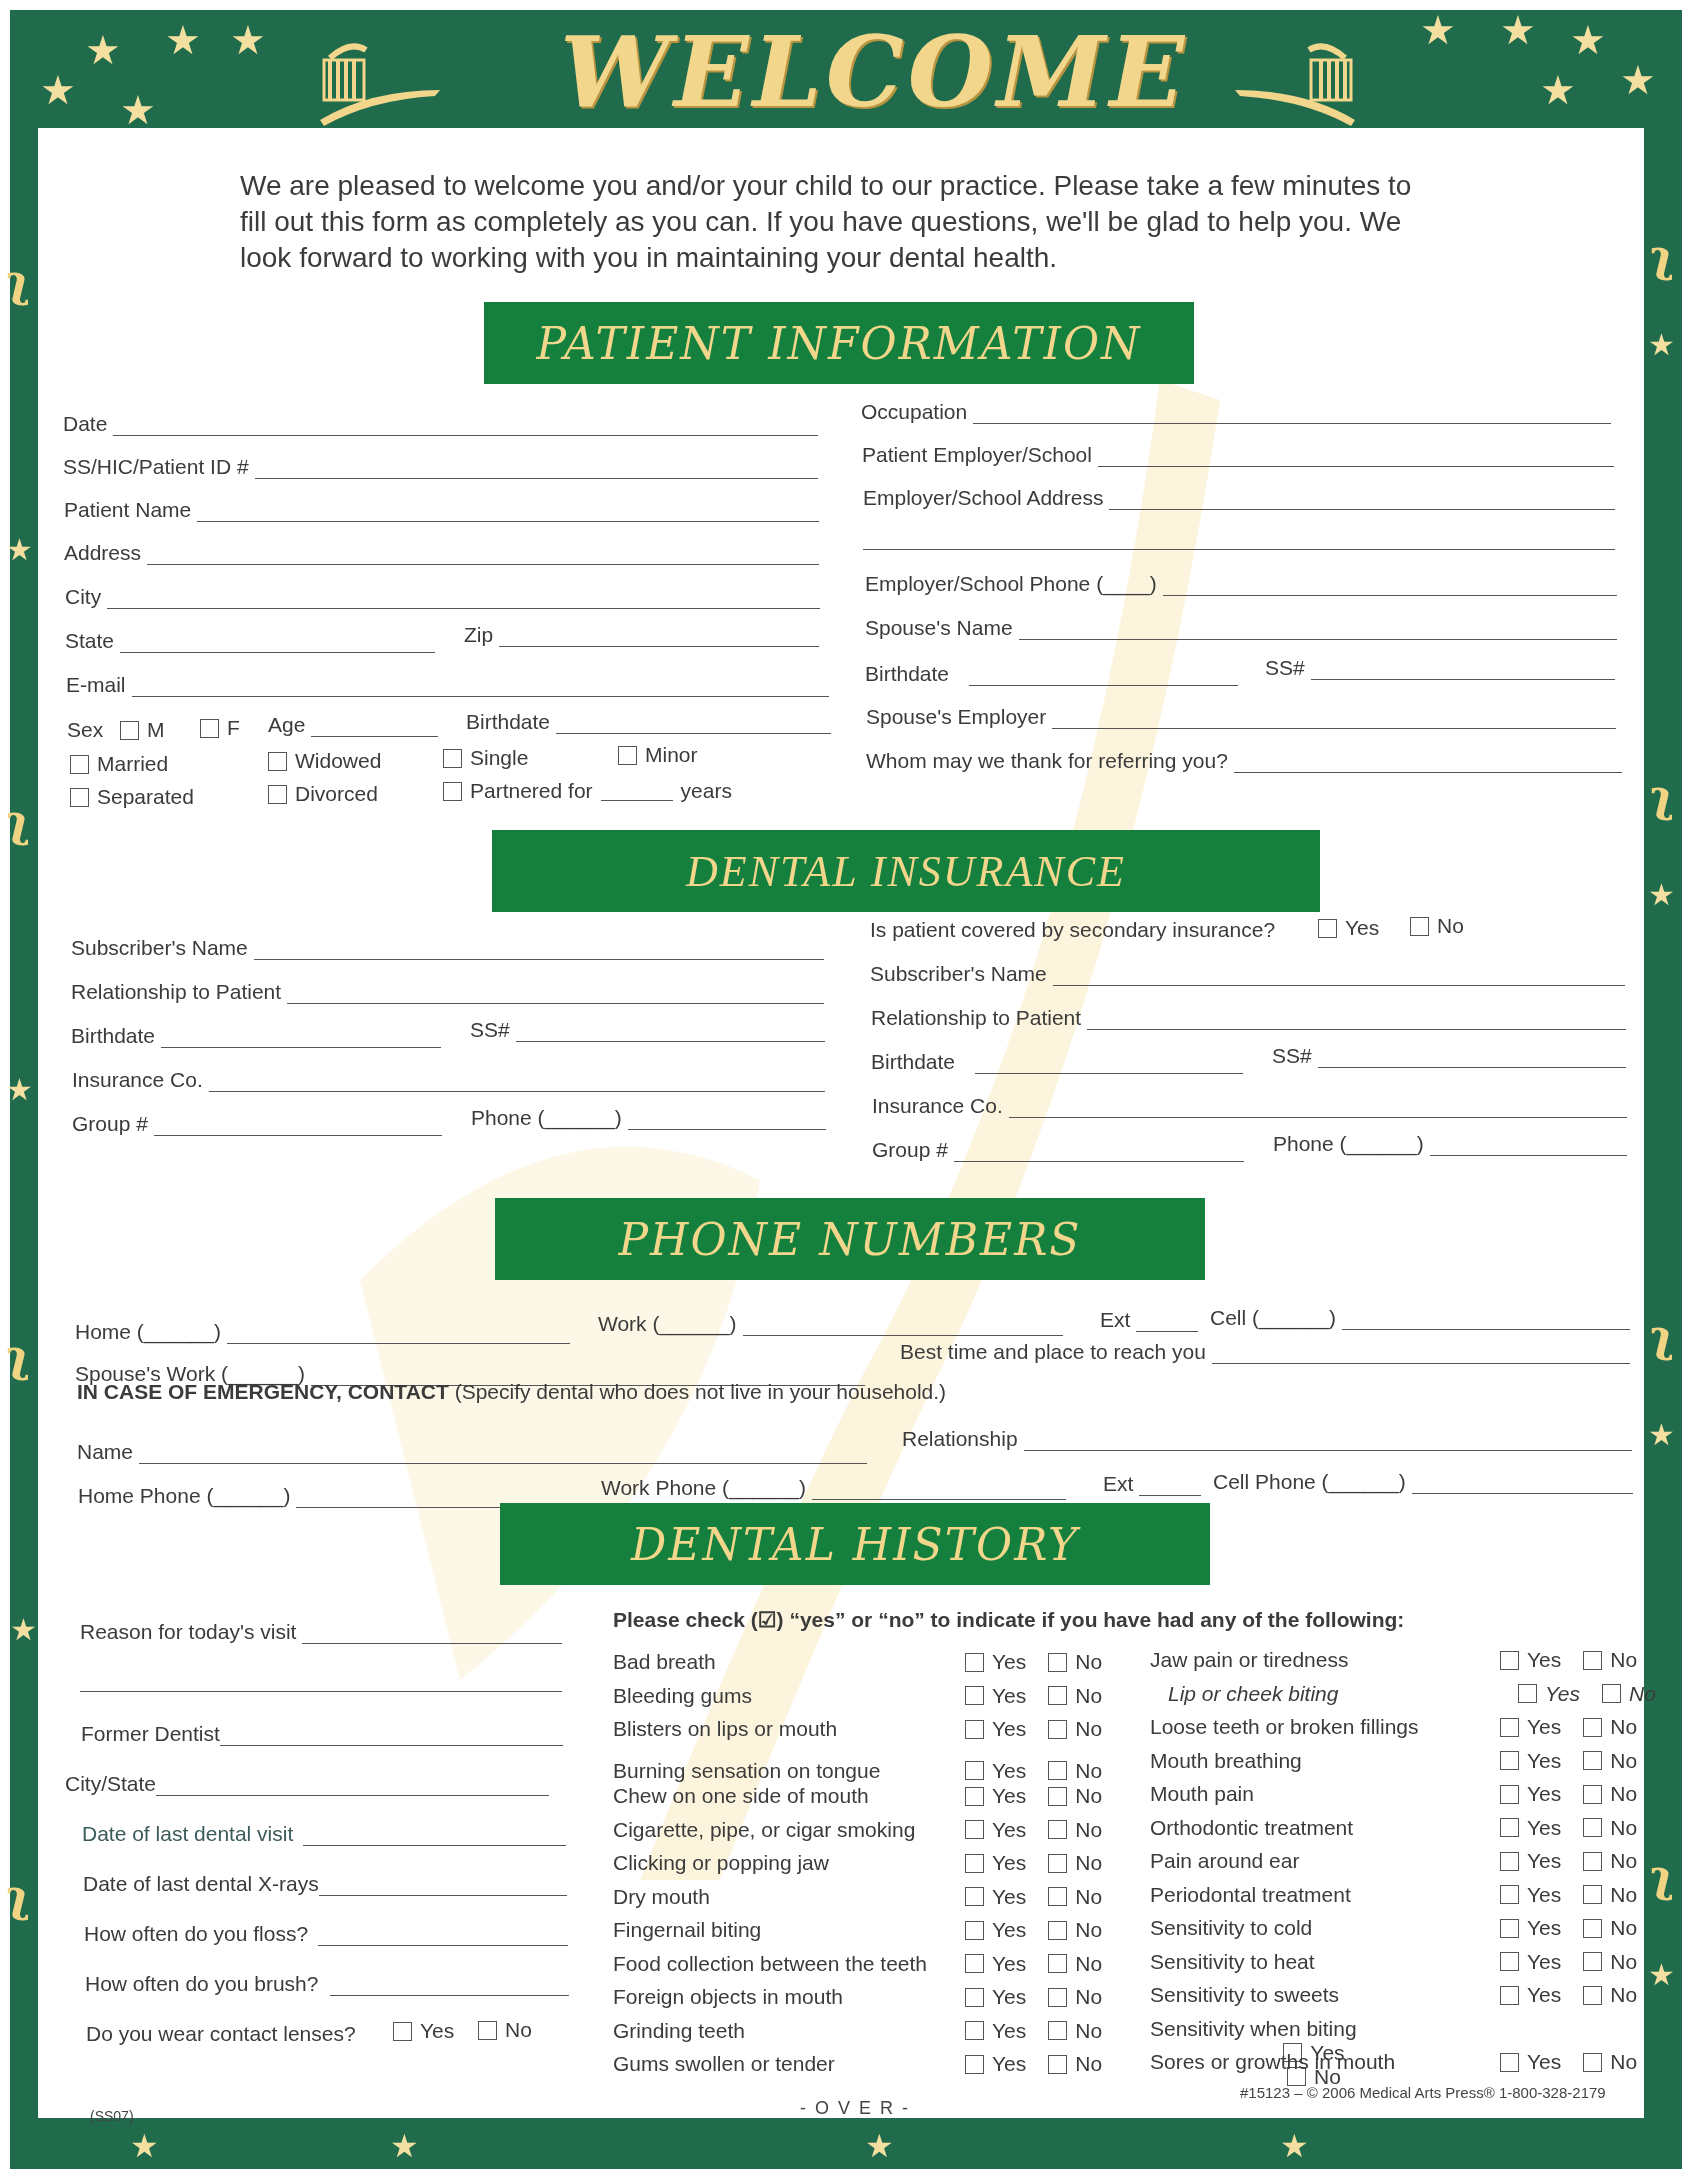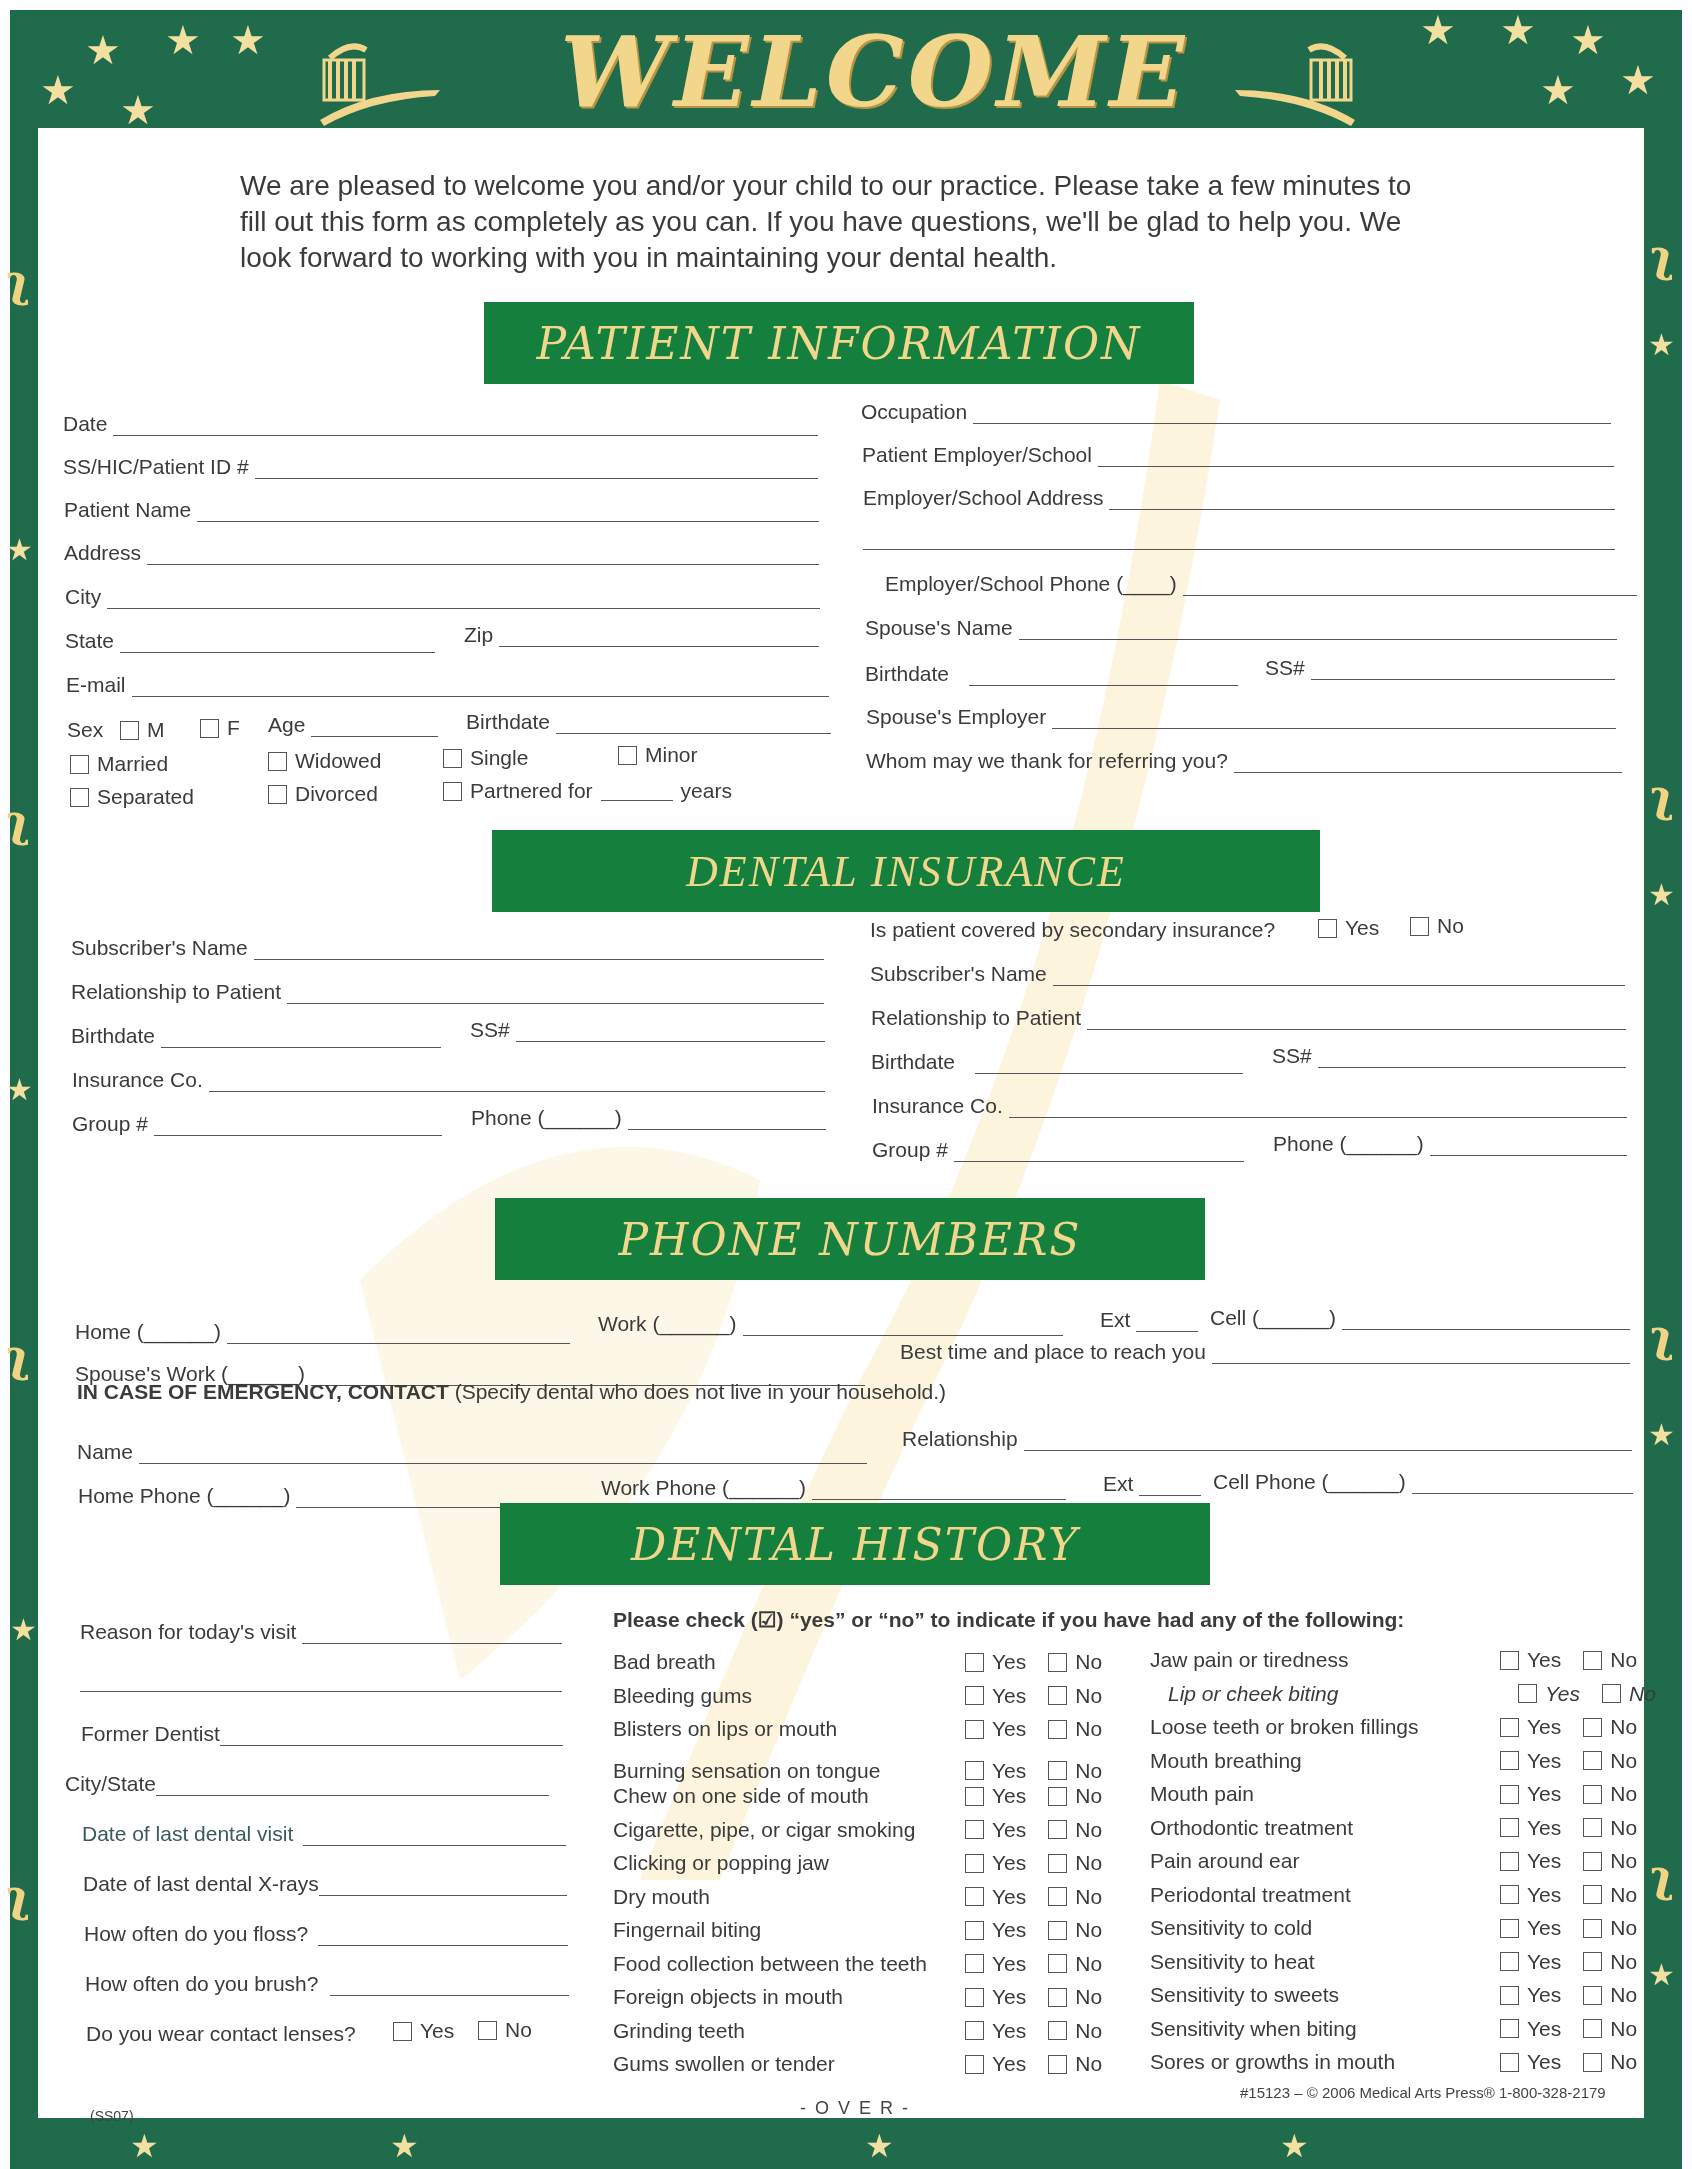--- a/index.html
+++ b/index.html
@@ -174,21 +174,21 @@
     <span>Patient Employer/School</span>
     <span class="line"></span>
   </div>
 <div class="fld" style="left:863px;top:486px;width:752px">
     <span>Employer/School Address</span>
     <span class="line"></span>
   </div>
 <div class="fld" style="left:863px;top:528px;width:752px;height:22px">
     <span class="line" style="margin-left:0"></span>
   </div>
-<div class="fld" style="left:885px;top:572px;width:752px">
+<div class="fld" style="left:865px;top:572px;width:752px">
     <span>Employer/School Phone (____)</span>
     <span class="line"></span>
   </div>
 <div class="fld" style="left:865px;top:616px;width:752px">
     <span>Spouse's Name</span>
     <span class="line"></span>
   </div>
 <div class="fld" style="left:865px;top:662px;width:373px">
     <span>Birthdate</span>
     <span class="line" style="margin-left:20px"></span>
@@ -637,21 +637,21 @@
       <span class="hist-label" style="width:350px">Sensitivity to sweets</span>
       <span class="yn">
         <span class="cb"></span>
         <span>Yes</span>
       </span>
       <span class="yn">
         <span class="cb"></span>
         <span>No</span>
       </span>
     </div>
-    <div class="hist-row" style="left: 1150px; top: 2016.5px;">
+    <div class="hist-row" style="left: 1150px; top: 2016.5px; flex-direction: column;">
       <span class="hist-label" style="width:350px">Sensitivity when biting</span>
       <span class="yn">
         <span class="cb"></span>
         <span>Yes</span>
       </span>
       <span class="yn">
         <span class="cb"></span>
         <span>No</span>
       </span>
     </div>

